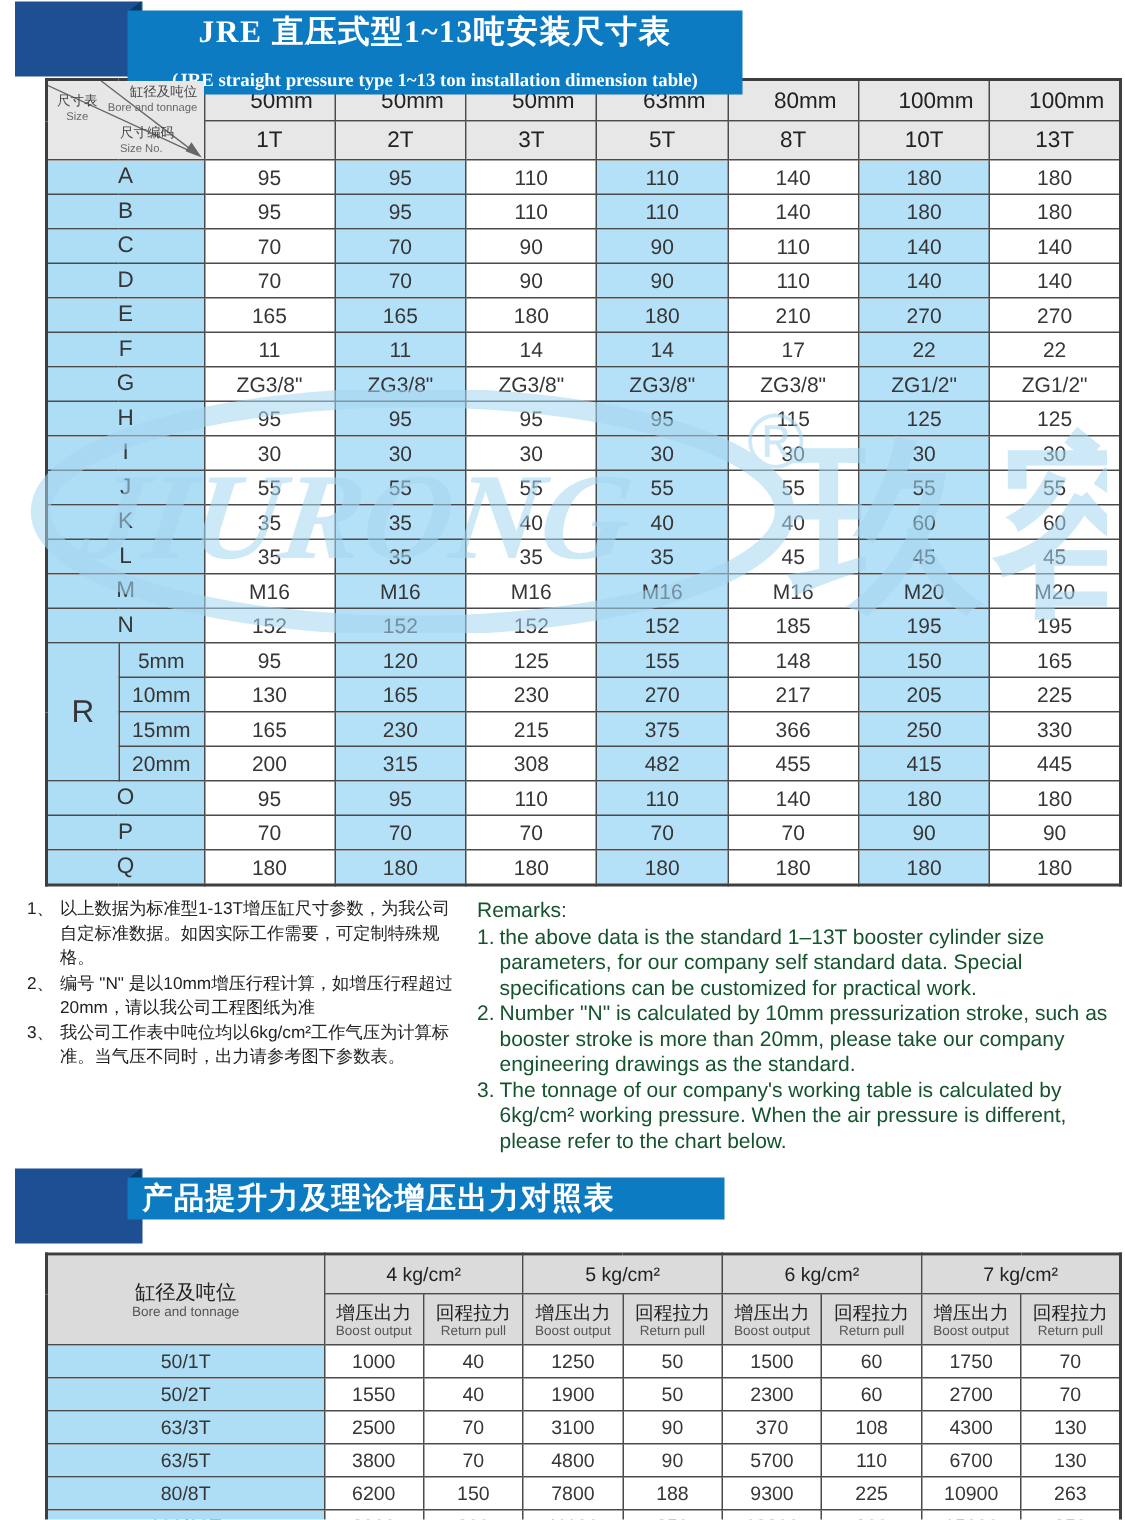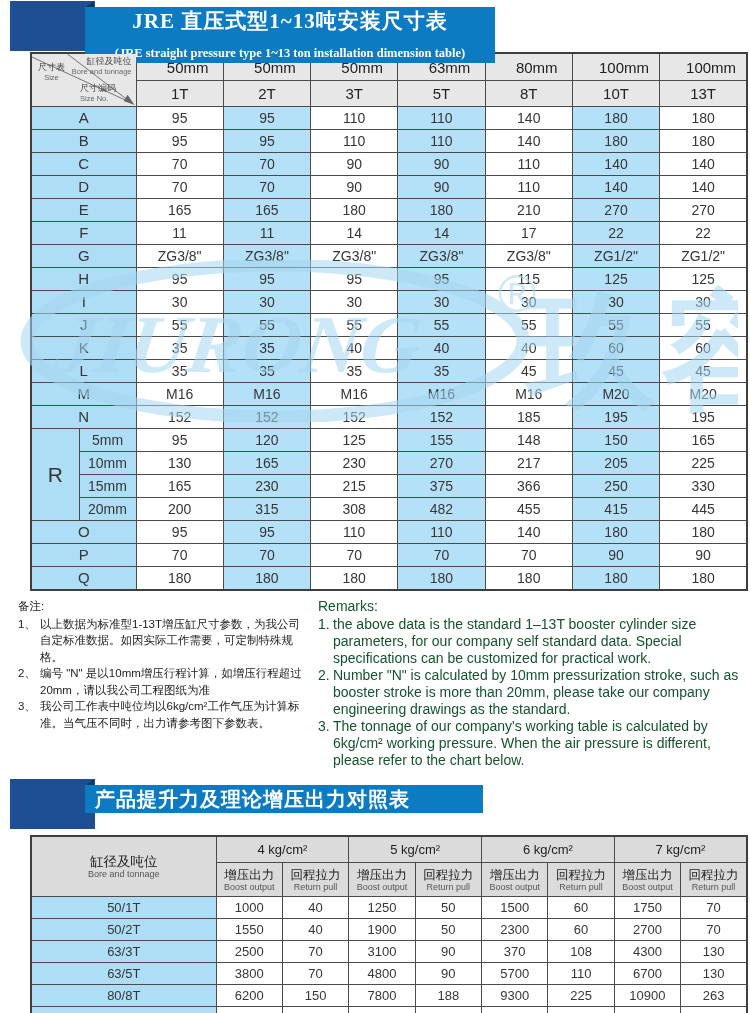--- a/index.html
+++ b/index.html
@@ -330,21 +330,20 @@
   <svg viewBox="0 0 718 162" width="718" height="162">
     <ellipse cx="255" cy="81" rx="248" ry="76" fill="none" stroke="#a5d6f0" stroke-width="13"></ellipse>
     <text id="wm-text" x="48" y="112" font-family="Liberation Serif, serif" font-style="italic" font-weight="bold" font-size="82" fill="#a5d6f0" transform="skewX(-8)">JIURONG</text>
     <text id="wm-reg" x="478" y="52" font-family="Liberation Sans, sans-serif" font-size="52" fill="#a5d6f0">®</text>
     <text id="wm-cn" x="508" y="136" font-family="Liberation Sans, sans-serif" font-weight="bold" font-size="128" fill="#a5d6f0" letter-spacing="6">玖容</text>
   </svg>
 </div>
 
 <div class="notes">
   <div class="col-cn">
-    <div class="nh">备注:</div>
     <div id="cn-items">
         <div class="ni">
           <span class="n">1、</span>
           <span class="t">以上数据为标准型1-13T增压缸尺寸参数，为我公司自定标准数据。如因实际工作需要，可定制特殊规格。</span>
         </div>
         <div class="ni">
           <span class="n">2、</span>
           <span class="t">编号 "N" 是以10mm增压行程计算，如增压行程超过20mm，请以我公司工程图纸为准</span>
         </div>
         <div class="ni">

